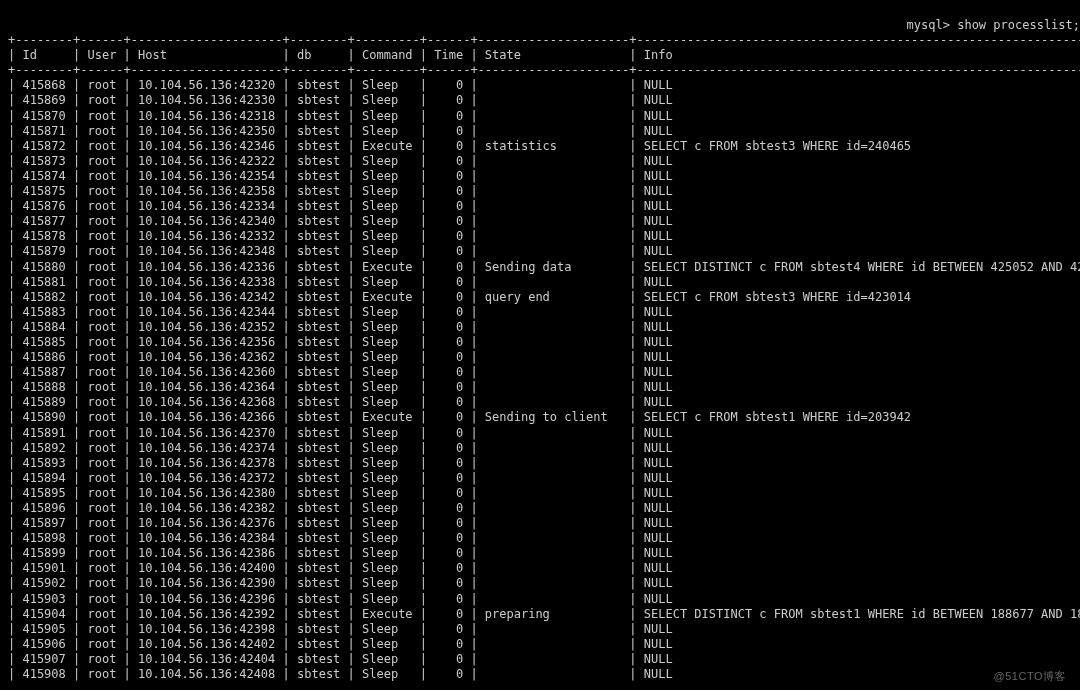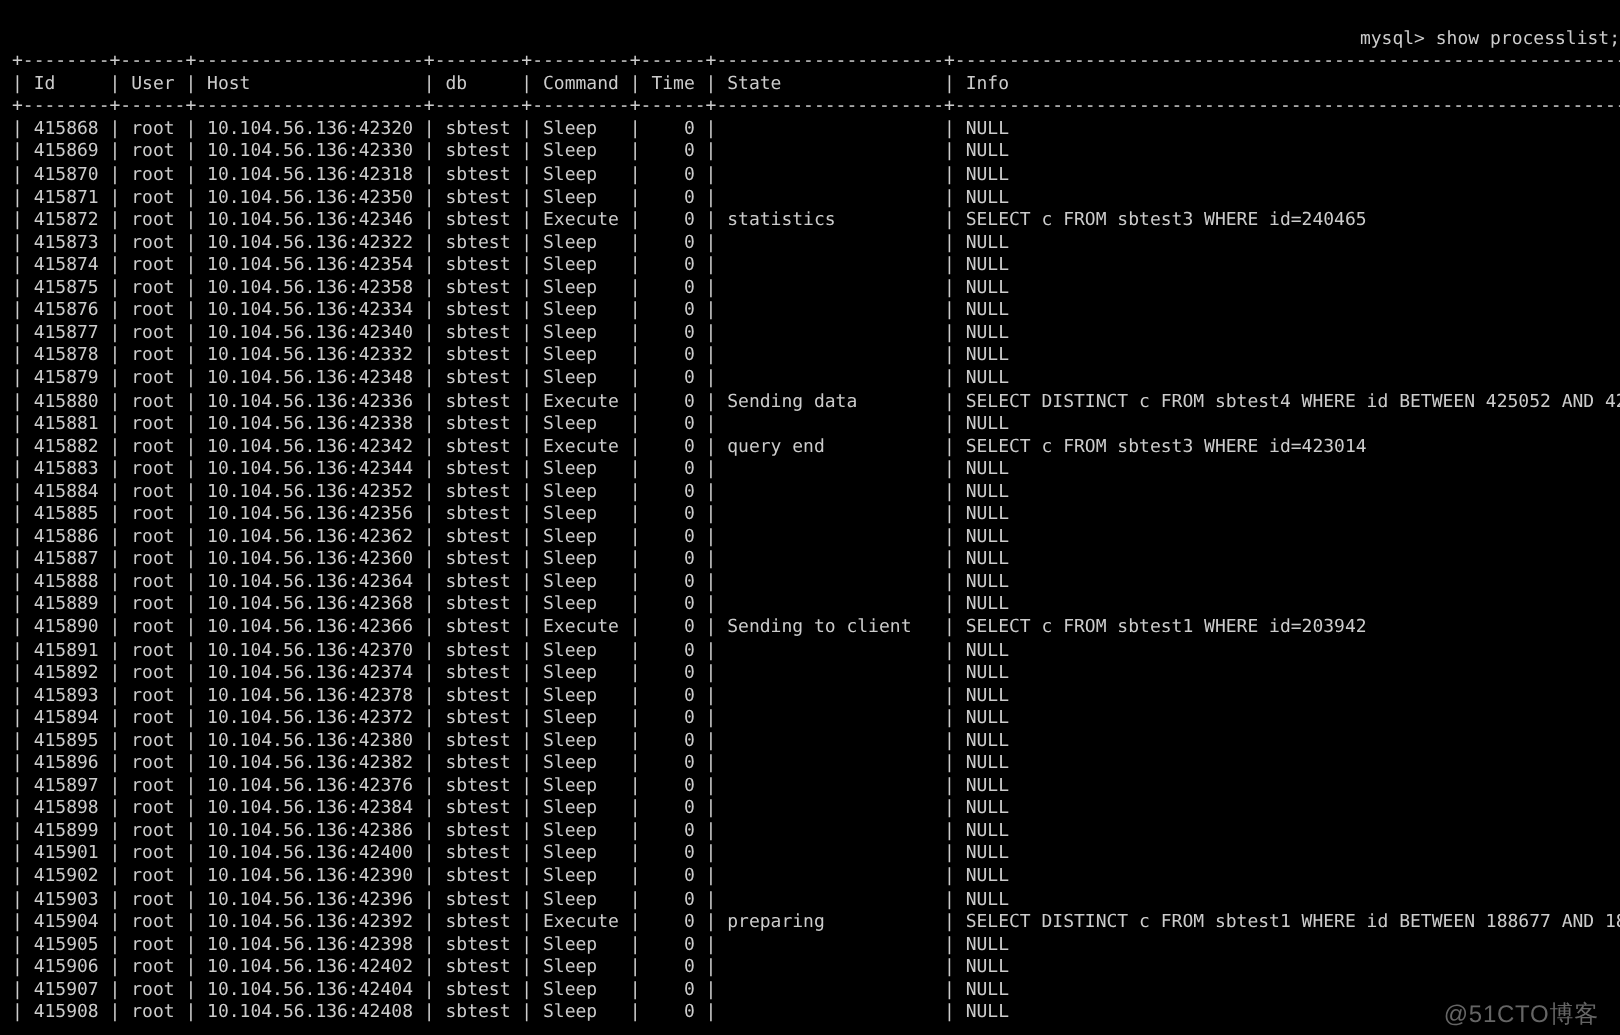--- a/index.html
+++ b/index.html
@@ -19,21 +19,21 @@
     white-space: pre;
     letter-spacing: 0;
     text-align: right;
   }
   .watermark {
     position: absolute;
     right: 14px;
     bottom: 6px;
     color: #b8b8b8;
     opacity: 0.55;
-    font-size: 16px;
+    font-size: 11px;
     font-family: sans-serif;
     letter-spacing: 0.5px;
   }
 </style>
 </head>
 <body>
 
 <pre class="terminal" id="terminal">mysql&gt; show processlist;
 +--------+------+---------------------+--------+---------+------+---------------------+-------------------------------------------------------------------------------+
 | Id     | User | Host                | db     | Command | Time | State               | Info                                                                          |

